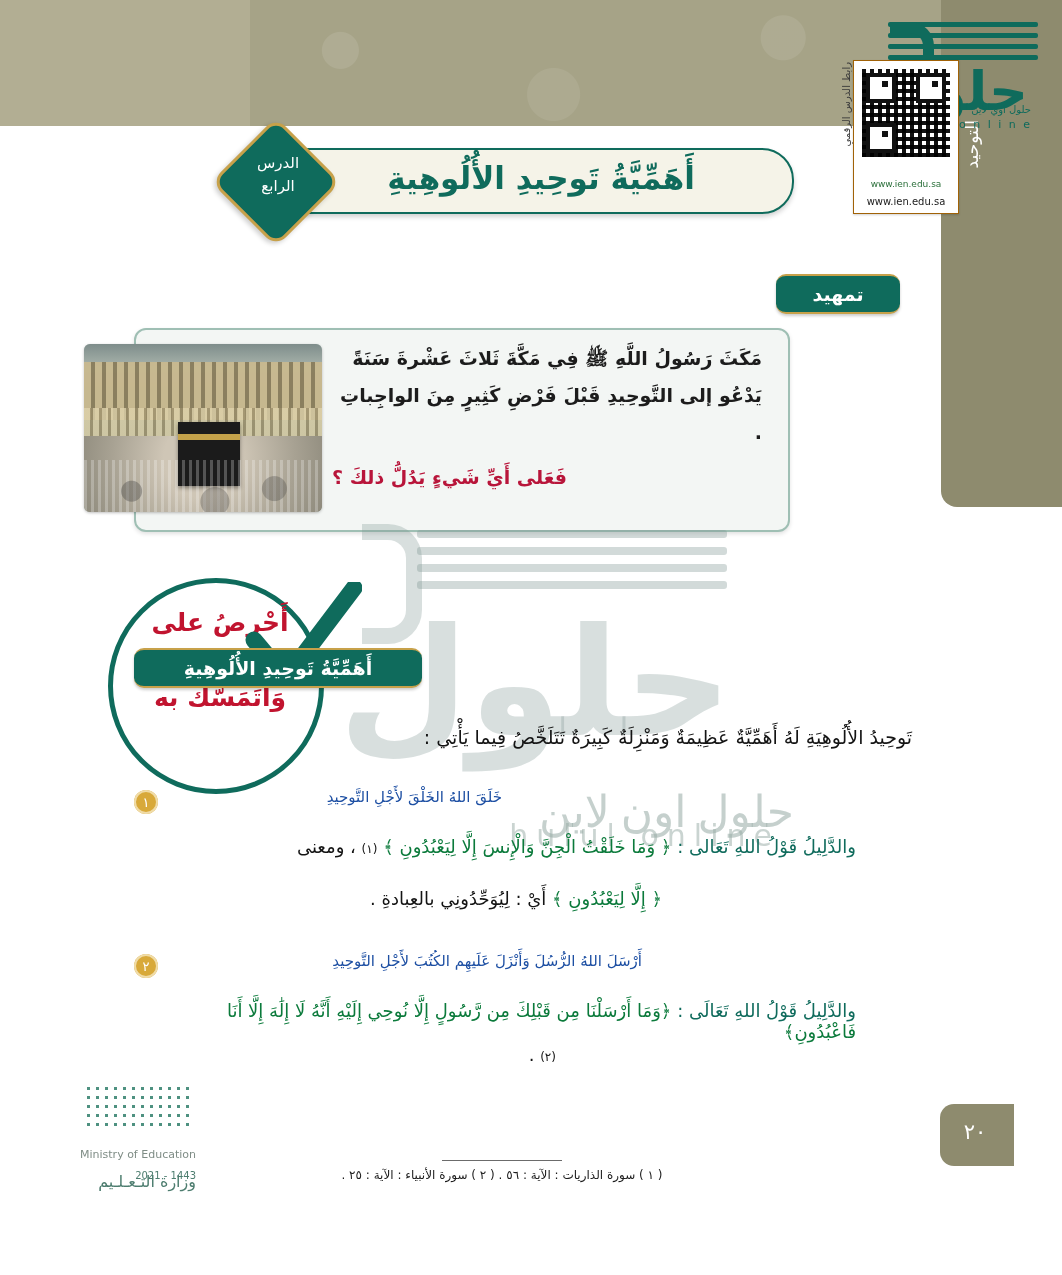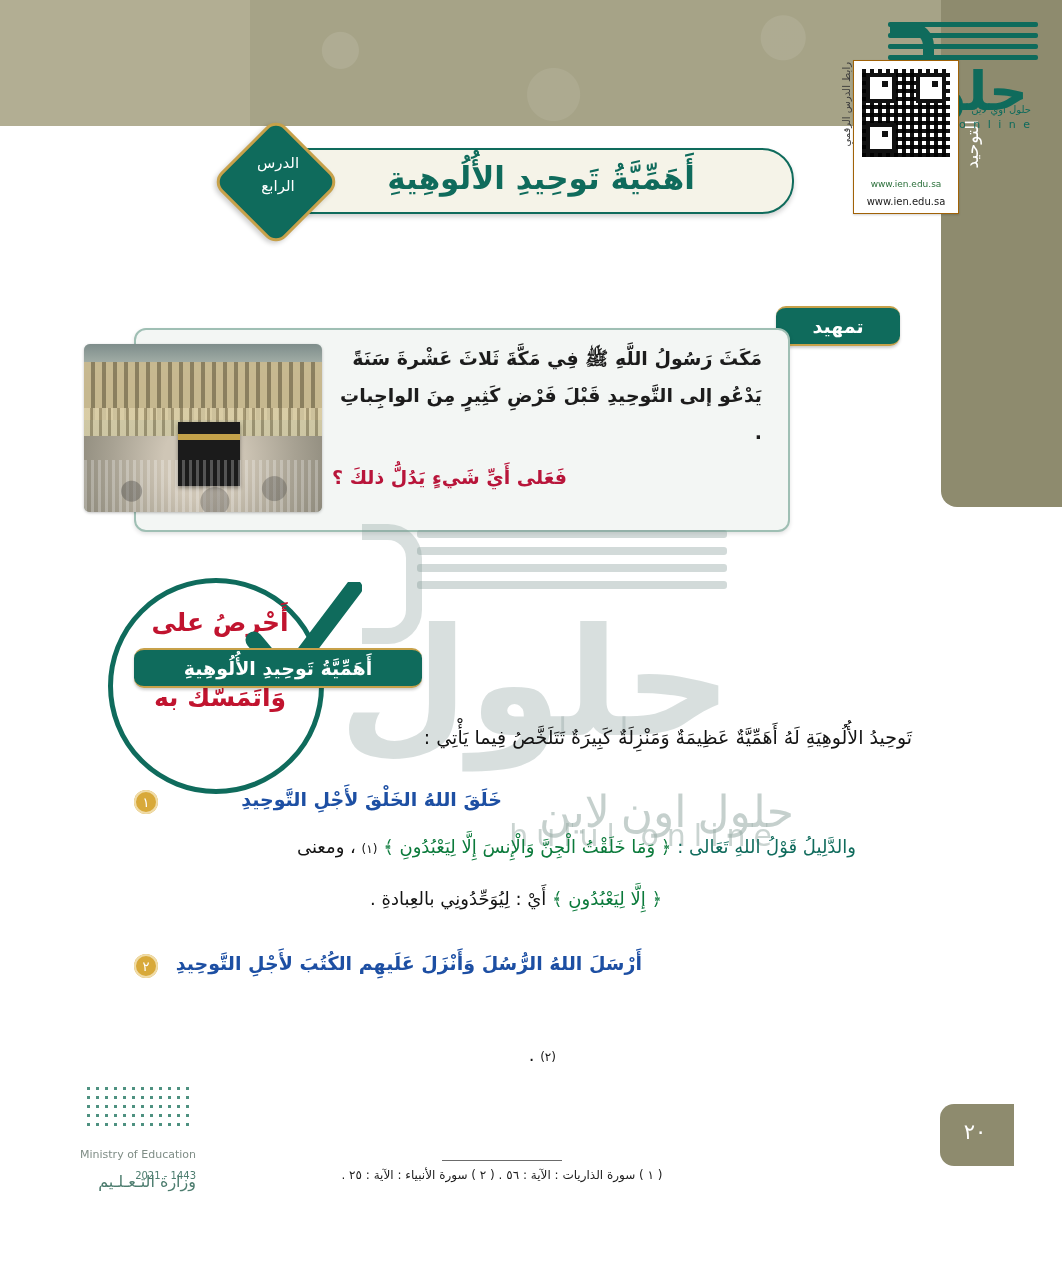--- a/index.html
+++ b/index.html
@@ -279,21 +279,20 @@
     align-items: center;
     justify-content: center;
     box-shadow: 0 2px 3px rgba(0,0,0,0.2);
     border-top: 2px solid #c7a14a;
     border-bottom: 2px solid #c7a14a;
   }
   .pill-tamheed {
     top: 274px;
     right: 162px;
     width: 124px;
-    margin-top: 32px;
   }
 
   
   .intro-card {
     position: absolute;
     top: 328px;
     right: 272px;
     width: 652px;
     height: 200px;
     background: #f3f6f4;
@@ -500,22 +499,22 @@
     box-shadow: inset 0 0 0 2px #f0dca8;
   }
   .point1-badge { top: 790px; right: 904px; }
   .point2-badge { top: 954px; right: 904px; }
 
   .point-title {
     position: absolute;
     direction: rtl;
     text-align: right;
     color: #1d4fa3;
-    font-size: 19px;
-    font-weight: bold;
+    font-size: 15px;
+    font-weight: normal;
   }
   .p1-title { top: 788px; right: 560px; width: 340px; }
   .p2-title { top: 952px; right: 420px; width: 480px; }
 
   .daleel {
     position: absolute;
     direction: rtl;
     text-align: right;
     font-size: 18px;
     color: #141414;
@@ -720,20 +719,24 @@
     <span class="ref">(١)</span>
     <span>، ومعنى</span>
   </div>
   <div class="daleel d1b">
     <span class="ayah">﴿ إِلَّا لِيَعْبُدُونِ ﴾</span>
     <span>أَيْ : لِيُوَحِّدُونِي بالعِبادةِ .</span>
   </div>
 
   <div class="num-badge point2-badge">٢</div>
   <div class="point-title p2-title">أَرْسَلَ اللهُ الرُّسُلَ وَأَنْزَلَ عَلَيهِم الكُتُبَ لأَجْلِ التَّوحِيدِ</div>
+  <div class="daleel d2">
+    <span class="daleel-lbl">والدَّلِيلُ قَوْلُ اللهِ تَعَالَى :</span>
+    <span class="ayah">﴿وَمَا أَرْسَلْنَا مِن قَبْلِكَ مِن رَّسُولٍ إِلَّا نُوحِي إِلَيْهِ أَنَّهُ لَا إِلَٰهَ إِلَّا أَنَا فَاعْبُدُونِ﴾</span>
+  </div>
   <div class="daleel d2b">
     <span class="ref">(٢)</span>
     <span>.</span>
   </div>
 
   <div class="moe-dots"></div>
   <div class="moe-ar">وزارة التـعـلـيم</div>
   <div class="moe-en">Ministry of Education</div>
   <div class="moe-year">2021 - 1443</div>
 

